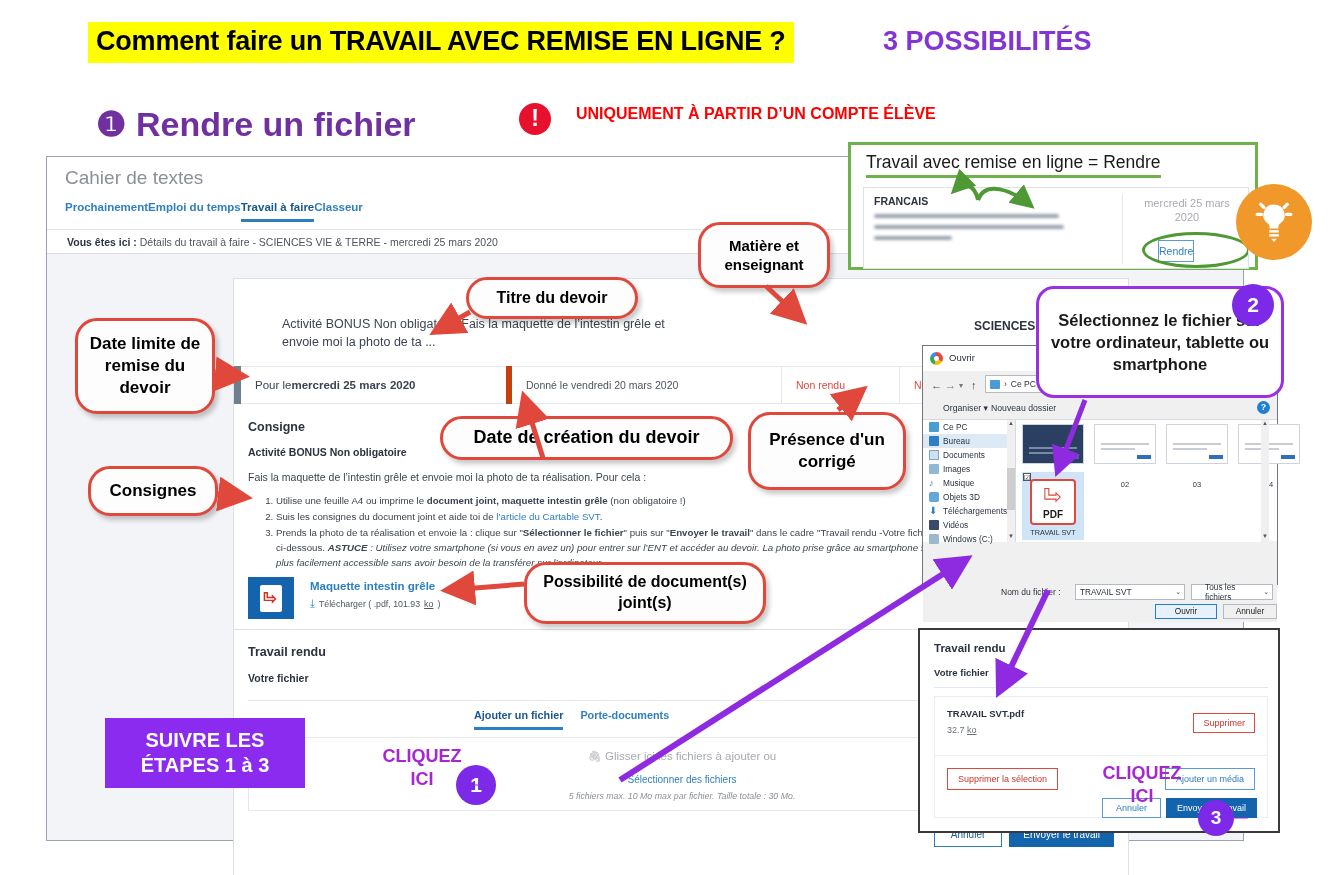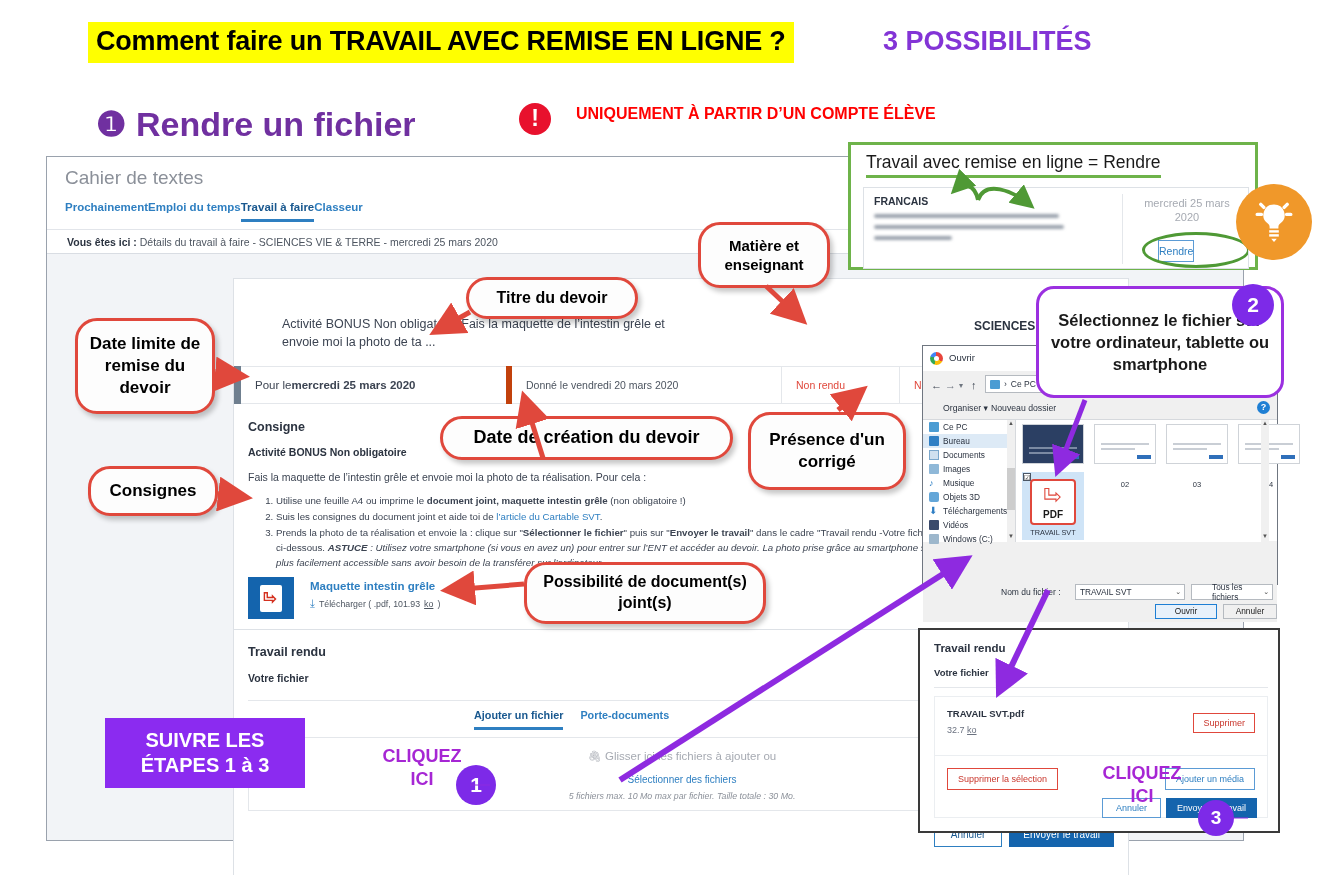--- a/index.html
+++ b/index.html
@@ -281,21 +281,21 @@
   #win-footer { position:absolute; left:0; top:195px; width:100%; height:45px; background:#f0f0f0;margin-top:36px; }
   #fn-label { position:absolute; left:78px; top:10px; font-size:8.5px; color:#2b3340; }
   #fn-input {
     position:absolute; left:152px; top:7px; width:110px; height:16px;
     background:#fff; border:1px solid #b5bac0; font-size:8.3px; color:#2b3340;
     padding-left:4px; display:flex; align-items:center; justify-content:space-between;
   }
   #ft-input {
     position:absolute; left:268px; top:7px; width:82px; height:16px;
     background:#fff; border:1px solid #b5bac0; font-size:8.3px; color:#2b3340;
-    padding-left:20px; display:flex; align-items:center; justify-content:space-between;
+    padding-left:13px; display:flex; align-items:center; justify-content:space-between;
   }
   .caret { font-size:7px; color:#444; padding-right:3px; }
   #win-open {
     position:absolute; left:232px; top:27px; width:62px; height:15px;
     border:1px solid #1e7fd4; background:#e7f1fb; color:#1a1a1a;
     font-size:8.3px; text-align:center; line-height:13px; cursor:pointer;
   }
   #win-cancel {
     position:absolute; left:300px; top:27px; width:54px; height:15px;
     border:1px solid #b5bac0; background:#f0f0f0; color:#1a1a1a;

